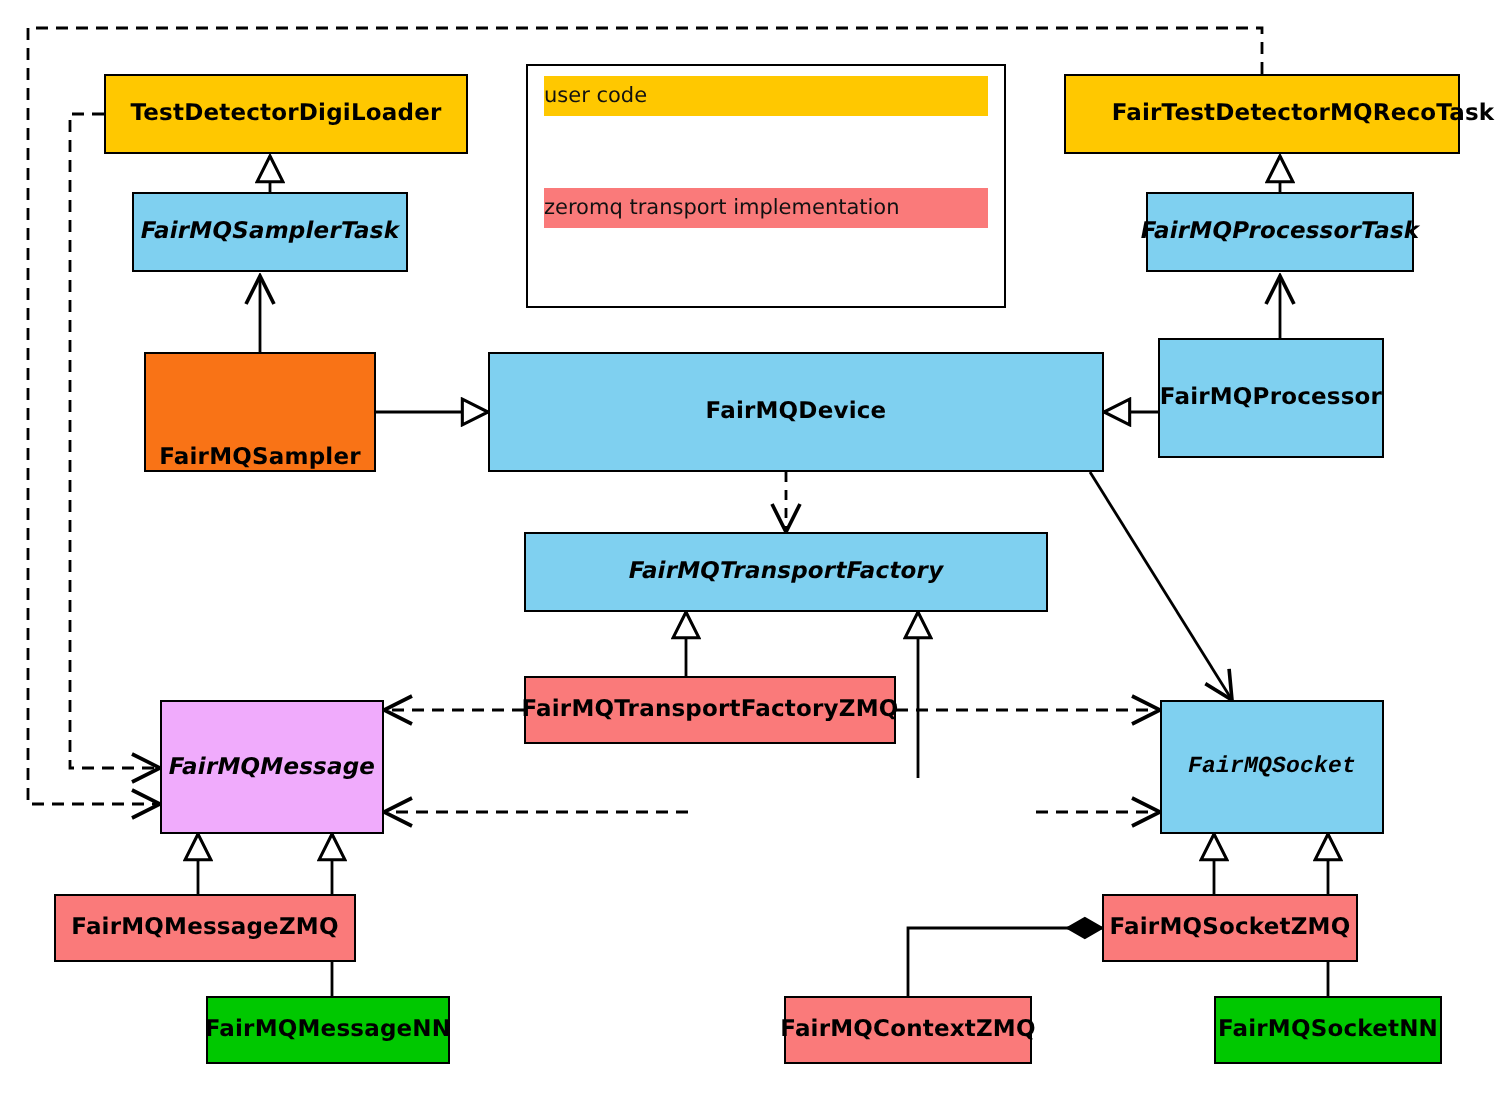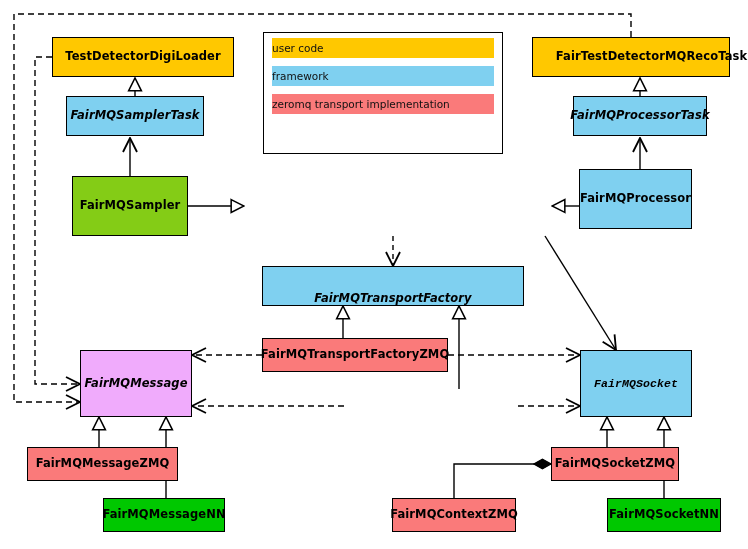--- a/index.html
+++ b/index.html
@@ -114,46 +114,46 @@
 
     <g>
       <path d="M551,464 L454,464 L454,498" fill="none" stroke="#000" stroke-width="1.4" marker-start="url(#blackdiamond)"></path>
     </g>
   </svg>
 
   <div class="legend-box" style="left:263px;top:32px;width:240px;height:122px;"></div>
   <div class="legend-row" style="left:272px;top:38px;width:222px;height:20px;background:#FFC800;">
     <span>user code</span>
   </div>
-  <div class="legend-row" style="left:272px;top:66px;width:222px;height:20px;background:#7FD0F0;">
-    <span>framework</span>
-  </div>
   <div class="legend-row" style="left:272px;top:94px;width:222px;height:20px;background:#FA7A7A;">
     <span>zeromq transport implementation</span>
   </div>
 
   <div class="node" style="left:52px;top:37px;width:182px;height:40px;background:#FFC800;">
     <span>TestDetectorDigiLoader</span>
   </div>
   <div class="node" style="left:532px;top:37px;width:198px;height:40px;background:#FFC800;padding-left:41px;">
     <span>FairTestDetectorMQRecoTask</span>
   </div>
   <div class="node abstract" style="left:66px;top:96px;width:138px;height:40px;background:#7FD0F0;">
     <span>FairMQSamplerTask</span>
   </div>
   <div class="node abstract" style="left:573px;top:96px;width:134px;height:40px;background:#7FD0F0;">
     <span>FairMQProcessorTask</span>
   </div>
-  <div class="node" style="left:72px;top:176px;width:116px;height:60px;background:#84cc16;">
+  <div class="node" style="left:72px;top:176px;width:116px;height:60px;background:#f97316;align-items:flex-end;">
     <span>FairMQSampler</span>
+  </div>
+  <div class="node" style="left:244px;top:176px;width:308px;height:60px;background:#7FD0F0;">
+    <span>FairMQDevice</span>
   </div>
   <div class="node" style="left:579px;top:169px;width:113px;height:60px;background:#7FD0F0;">
     <span>FairMQProcessor</span>
   </div>
-  <div class="node abstract" style="left:262px;top:266px;width:262px;height:40px;background:#7FD0F0;align-items:flex-end;">
+  <div class="node abstract" style="left:262px;top:266px;width:262px;height:40px;background:#7FD0F0;">
     <span>FairMQTransportFactory</span>
   </div>
   <div class="node" style="left:262px;top:338px;width:186px;height:34px;background:#FA7A7A;">
     <span>FairMQTransportFactoryZMQ</span>
   </div>
   <div class="node abstract" style="left:80px;top:350px;width:112px;height:67px;background:#f0abfc;">
     <span>FairMQMessage</span>
   </div>
   <div class="node abstract" style="left:580px;top:350px;width:112px;height:67px;background:#7FD0F0;font-family:Liberation Mono, monospace;">
     <span>FairMQSocket</span>

